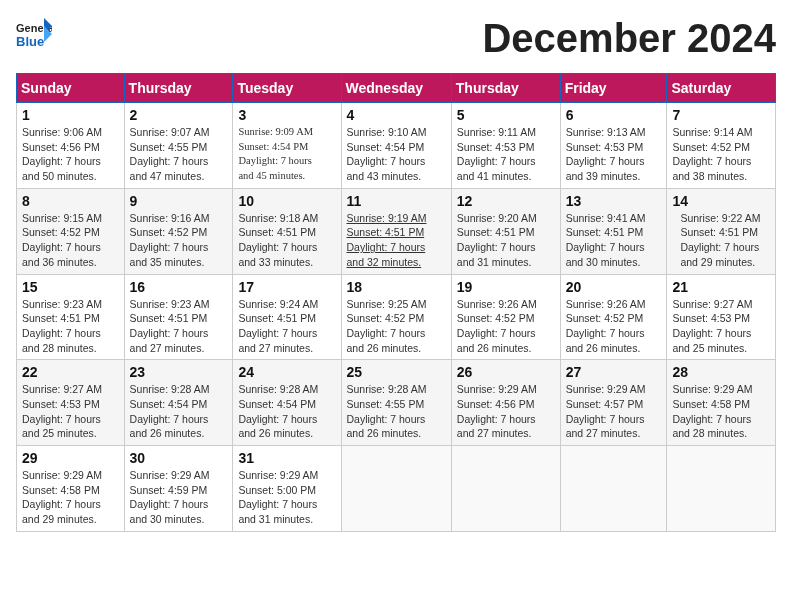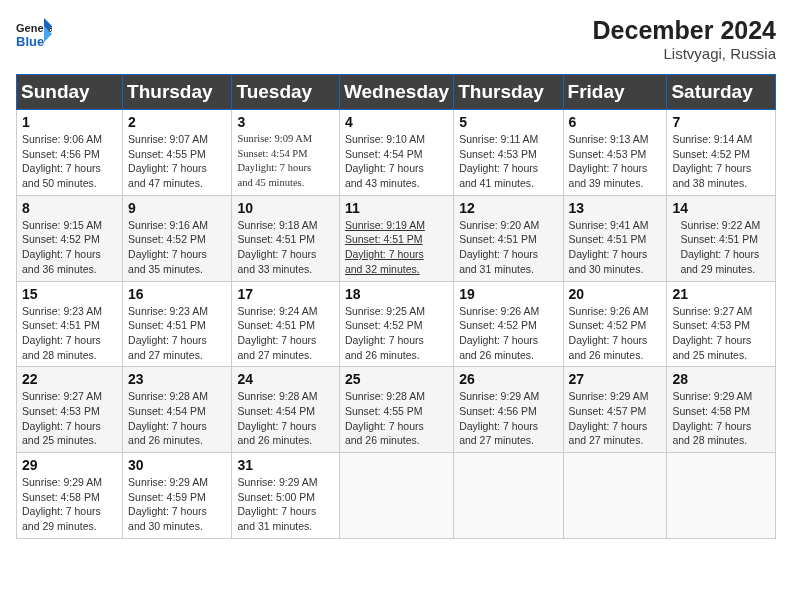--- a/index.html
+++ b/index.html
@@ -22,39 +22,39 @@
       gap: 4px;
     }
     .logo-icon {
       width: 36px;
       height: 36px;
     }
     .title-block {
       text-align: right;
     }
     .month-title {
-      font-size: 25px;
+      font-size: 40px;
       font-weight: bold;
       color: #222;
     }
     .location {
       font-size: 15px;
       color: #444;
     }
     .calendar {
       width: 100%;
       border-collapse: collapse;
       font-size: 11px;
     }
     .calendar th {
-      background: #404040;
+      background: #be185d;
       color: #fff;
       padding: 6px 4px;
       text-align: left;
-      font-size: 19px;
+      font-size: 14px;
       font-weight: bold;
       border: 1px solid #1565c0;
     }
     .calendar td {
       vertical-align: top;
       border: 1px solid #ccc;
       padding: 4px 5px;
       width: 113px;
       min-height: 80px;
       background: #fff;
@@ -85,21 +85,20 @@
   <div class="logo">
     <svg class="logo-icon" viewBox="0 0 36 36" xmlns="http://www.w3.org/2000/svg">
       <text x="0" y="16" font-size="11" font-weight="bold" fill="#222" font-family="Arial">General</text>
       <text x="0" y="30" font-size="13" font-weight="bold" fill="#1565c0" font-family="Arial">Blue</text>
       <polygon points="28,2 36,10 28,18" fill="#1565c0"></polygon>
       <polygon points="28,10 36,18 28,26" fill="#42a5f5"></polygon>
     </svg>
   </div>
   <div class="title-block">
     <div class="month-title">December 2024</div>
-    <div class="location">Listvyagi, Russia</div>
   </div>
 </div>
 
 <table class="calendar">
   <thead>
     <tr>
     <th>Sunday</th>
         <th>Thursday</th>
         <th>Tuesday</th>
         <th>Wednesday</th>

